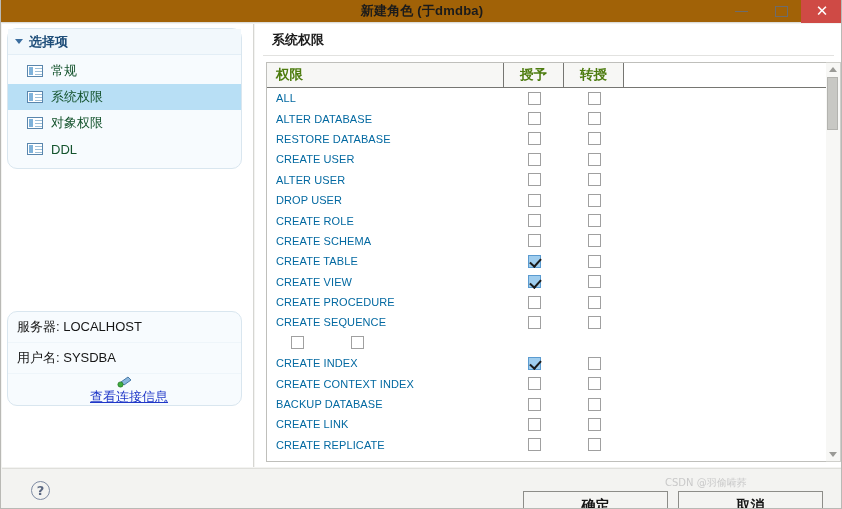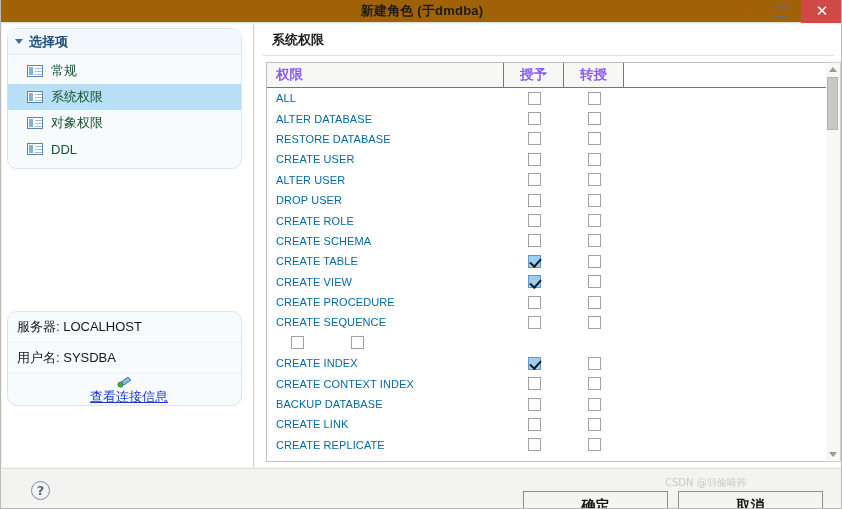--- a/index.html
+++ b/index.html
@@ -153,21 +153,21 @@
     border: 1px solid #bfbfbb;
     border-right: none;
     overflow: hidden;
   }
   .grid-head {
     display: flex; height: 25px;
     background: #f6f6f4;
     border-bottom: 1px solid #767672;
   }
   .th {
-    font-size: 13.5px; font-weight: bold; color: #8b5cf6;
+    font-size: 13.5px; font-weight: bold; color: #4d7c0f;
     display: flex; align-items: center;
     border-right: 1px solid #767672;
     background: #f7f7f5;
   }
   .th.c0 { width: 237px; padding-left: 9px; }
   .th.c1 { width: 60px; justify-content: center; }
   .th.c2 { width: 60px; justify-content: center; }
   .th.cfill { flex: 1; border-right: none; background: #ffffff; }
 
   .grid-body { }

